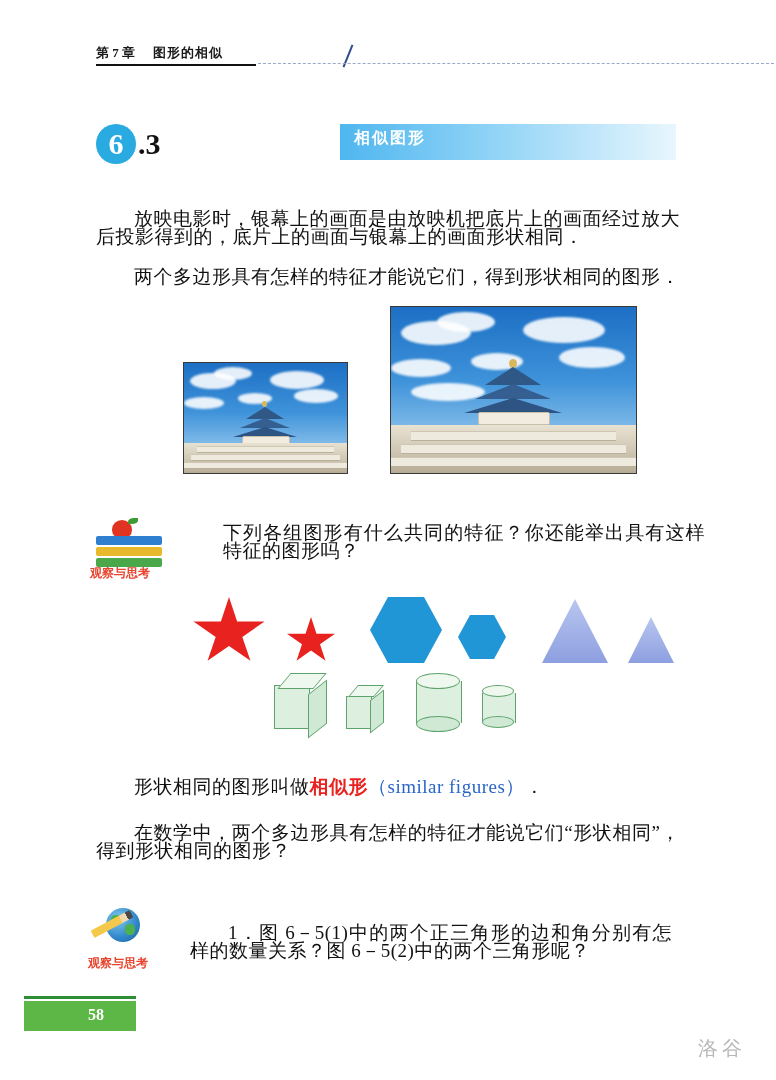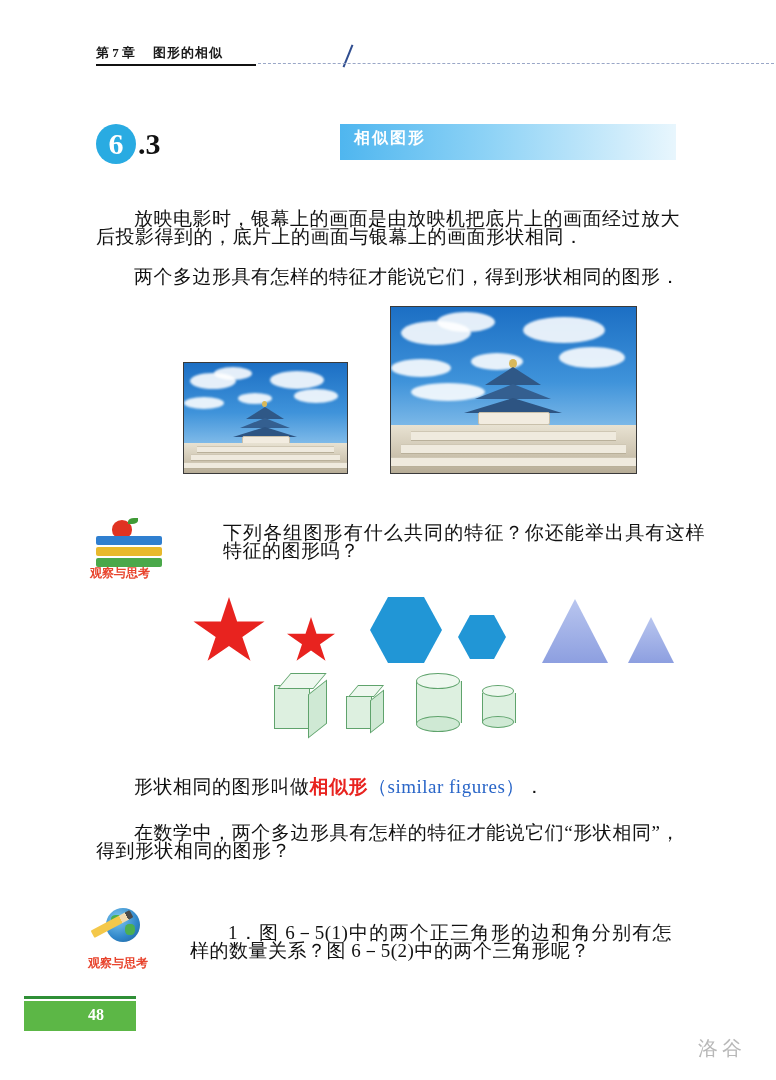--- a/index.html
+++ b/index.html
@@ -512,14 +512,14 @@
     <div class="globe-land" style="left:19px; top:16px; width:10px; height:11px;"></div>
   </div>
   <div class="pencil"></div>
   <div class="icon-caption">观察与思考</div>
 </div>
 
 <div class="para indent2" style="left:190px; top:924px; width:482px;">1．图 6－5(1)中的两个正三角形的边和角分别有怎样的数量关系？图 6－5(2)中的两个三角形呢？</div>
 
 <div class="footer-rule"></div>
 <div class="footer-bar"></div>
-<div class="page-no">48</div>
+<div class="page-no">58</div>
 <div class="watermark">洛谷</div>
 
 </body></html>

